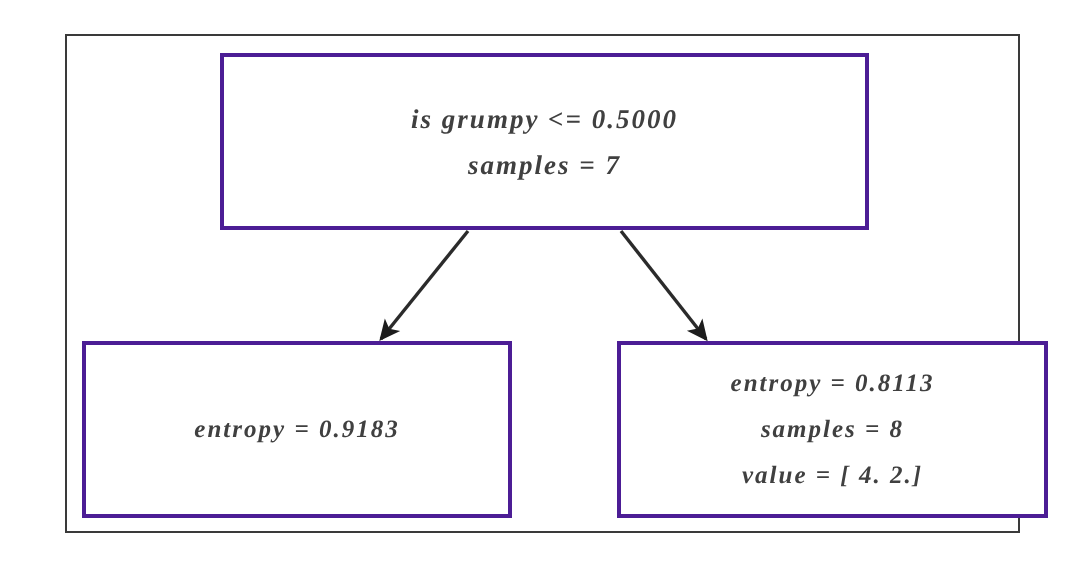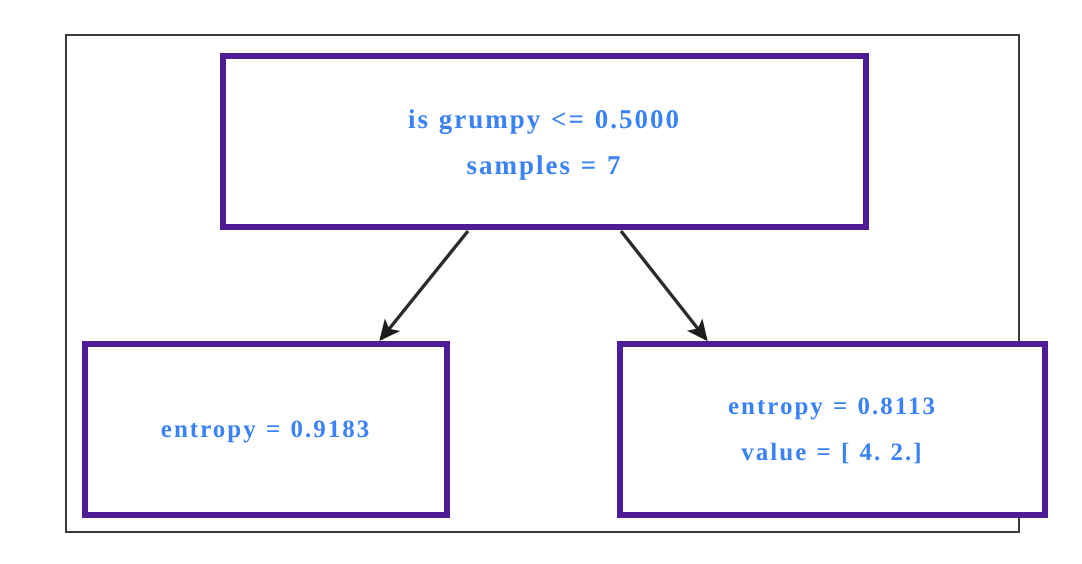--- a/index.html
+++ b/index.html
@@ -29,29 +29,30 @@
     width: 955px;
     height: 499px;
     border: 2px solid #3a3a3a;
     box-sizing: border-box;
     background: #ffffff;
   }
 
   
   .node {
     position: absolute;
-    border: 6px solid #4c1d95;
+    border: 4px solid #4c1d95;
     box-sizing: border-box;
     background: #ffffff;
     display: flex;
     flex-direction: column;
     align-items: center;
     justify-content: center;
-    color: #3b82f6;
+    color: #404040;
     z-index: 3;
+    font-style: italic;
   }
 
   .node-line {
     white-space: nowrap;
     letter-spacing: 2.0px;
     text-align: center;
     font-weight: 600;
     text-rendering: geometricPrecision;
   }
 
@@ -64,21 +65,21 @@
   }
   #node-root .node-line {
     font-size: 27px;
     line-height: 46px;
   }
 
   
   #node-left {
     left: 82px;
     top: 341px;
-    width: 368px;
+    width: 430px;
     height: 177px;
   }
   #node-right {
     left: 572px;
     top: 341px;
     width: 431px;
     height: 177px;
     margin-left: 45px;
   }
   #node-left .node-line,
@@ -126,16 +127,17 @@
     <div class="node-line">is grumpy &lt;= 0.5000</div>
     <div class="node-line">samples = 7</div>
   </div>
 
   <div class="node" id="node-left">
     <div class="node-line">entropy = 0.9183</div>
   </div>
 
   <div class="node" id="node-right">
     <div class="node-line">entropy = 0.8113</div>
+    <div class="node-line">samples = 8</div>
     <div class="node-line">value = [ 4.  2.]</div>
   </div>
 
 </div>
 
 </body></html>

